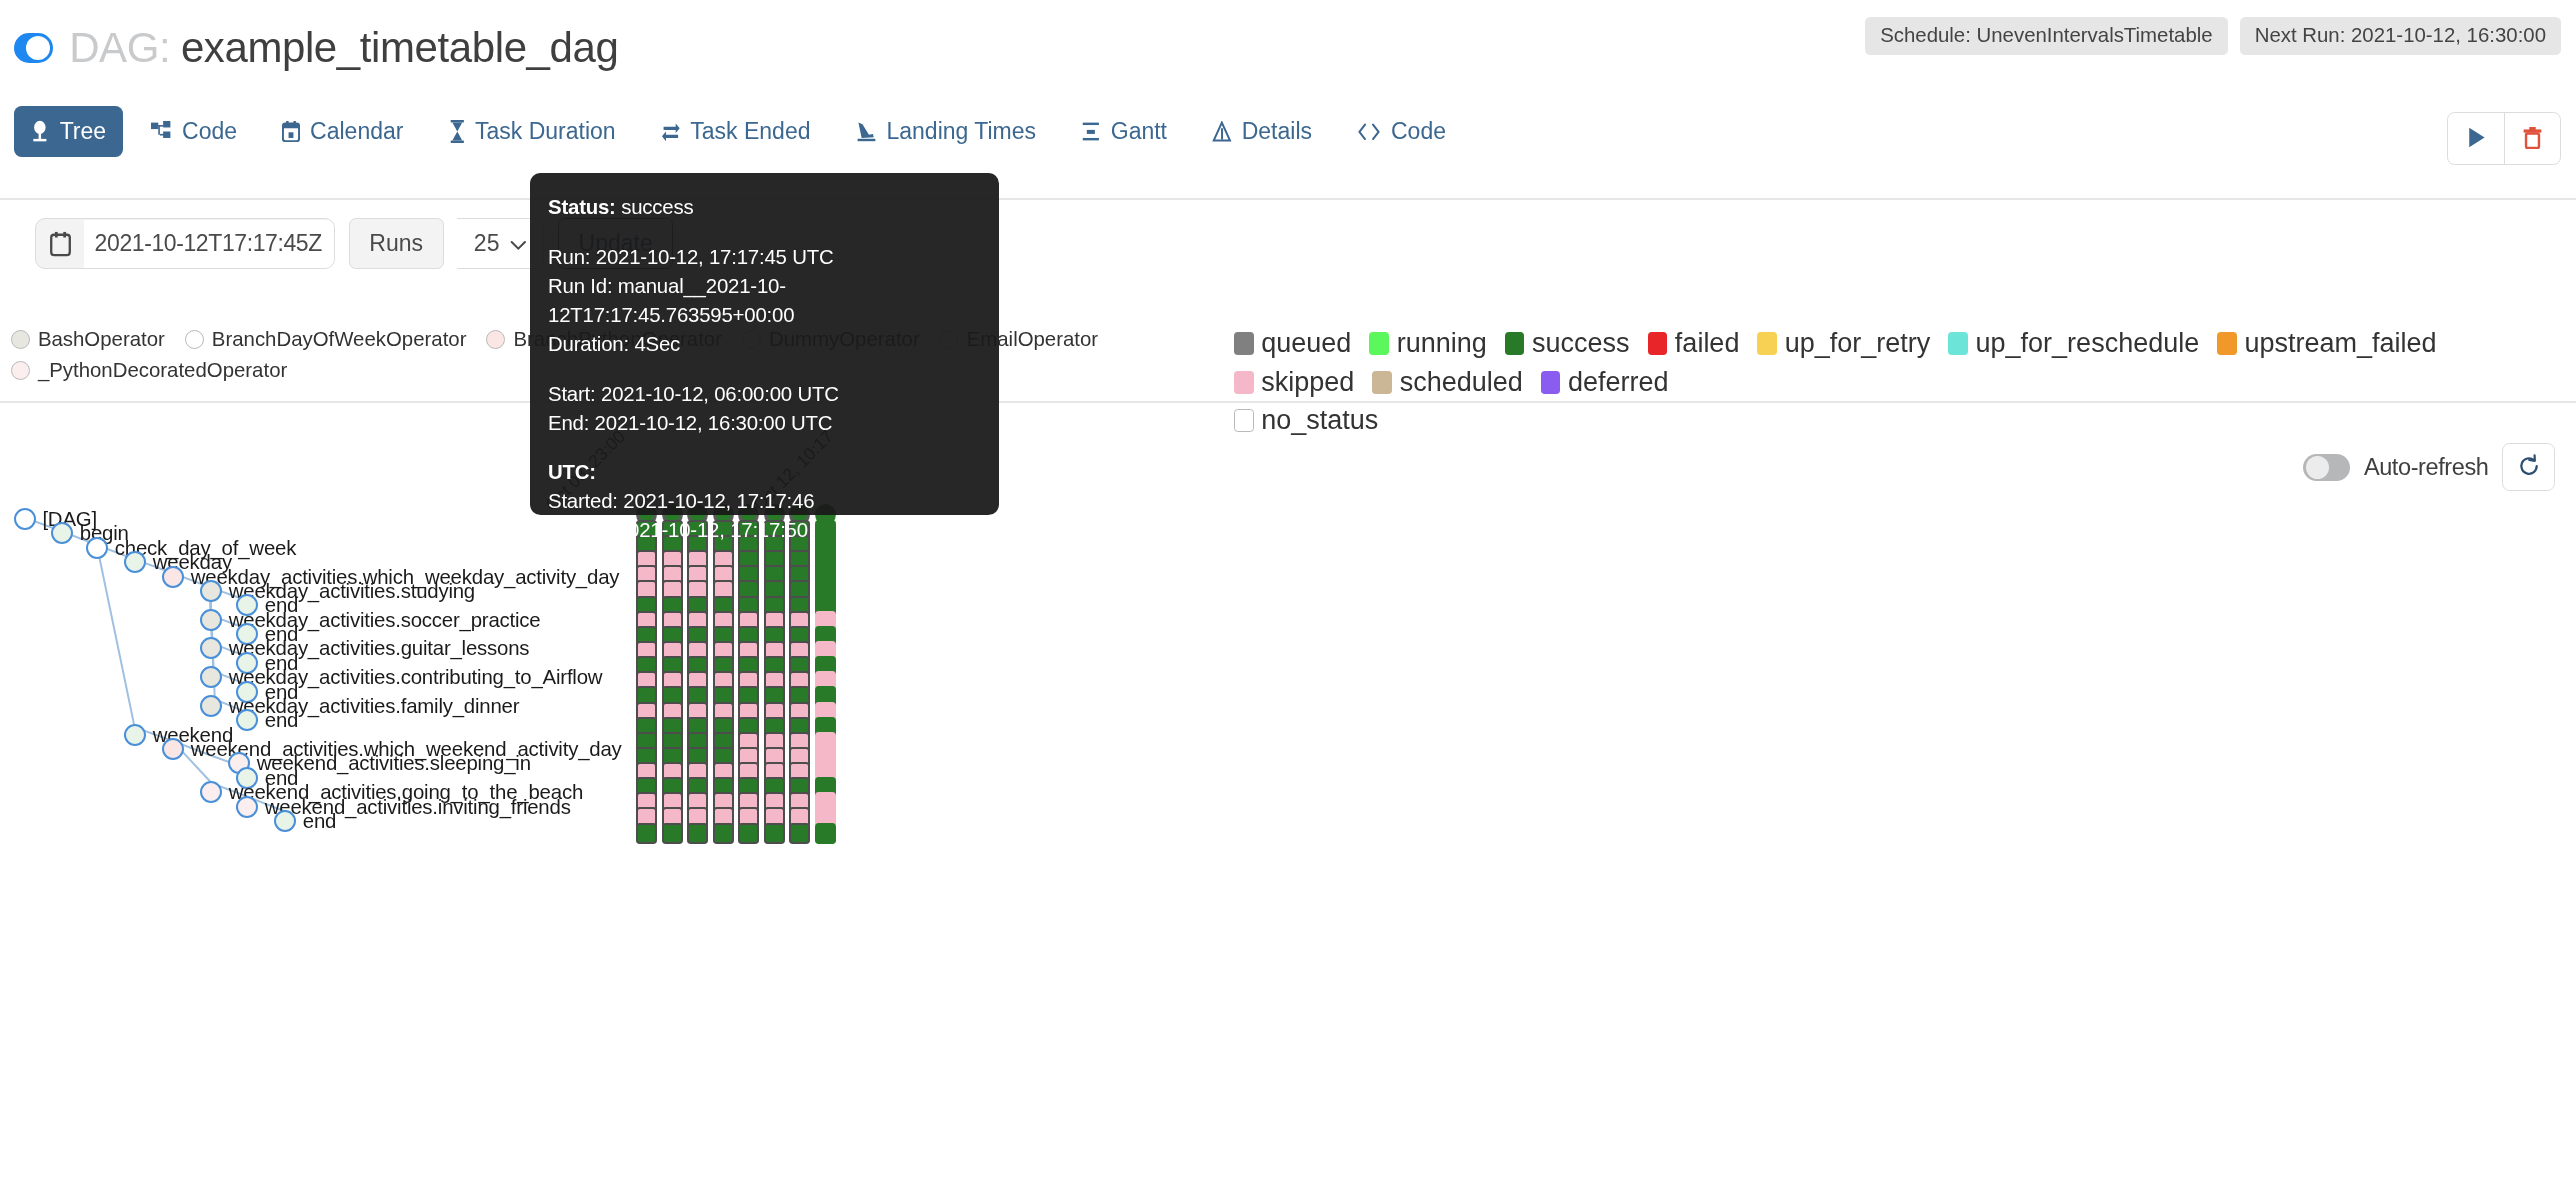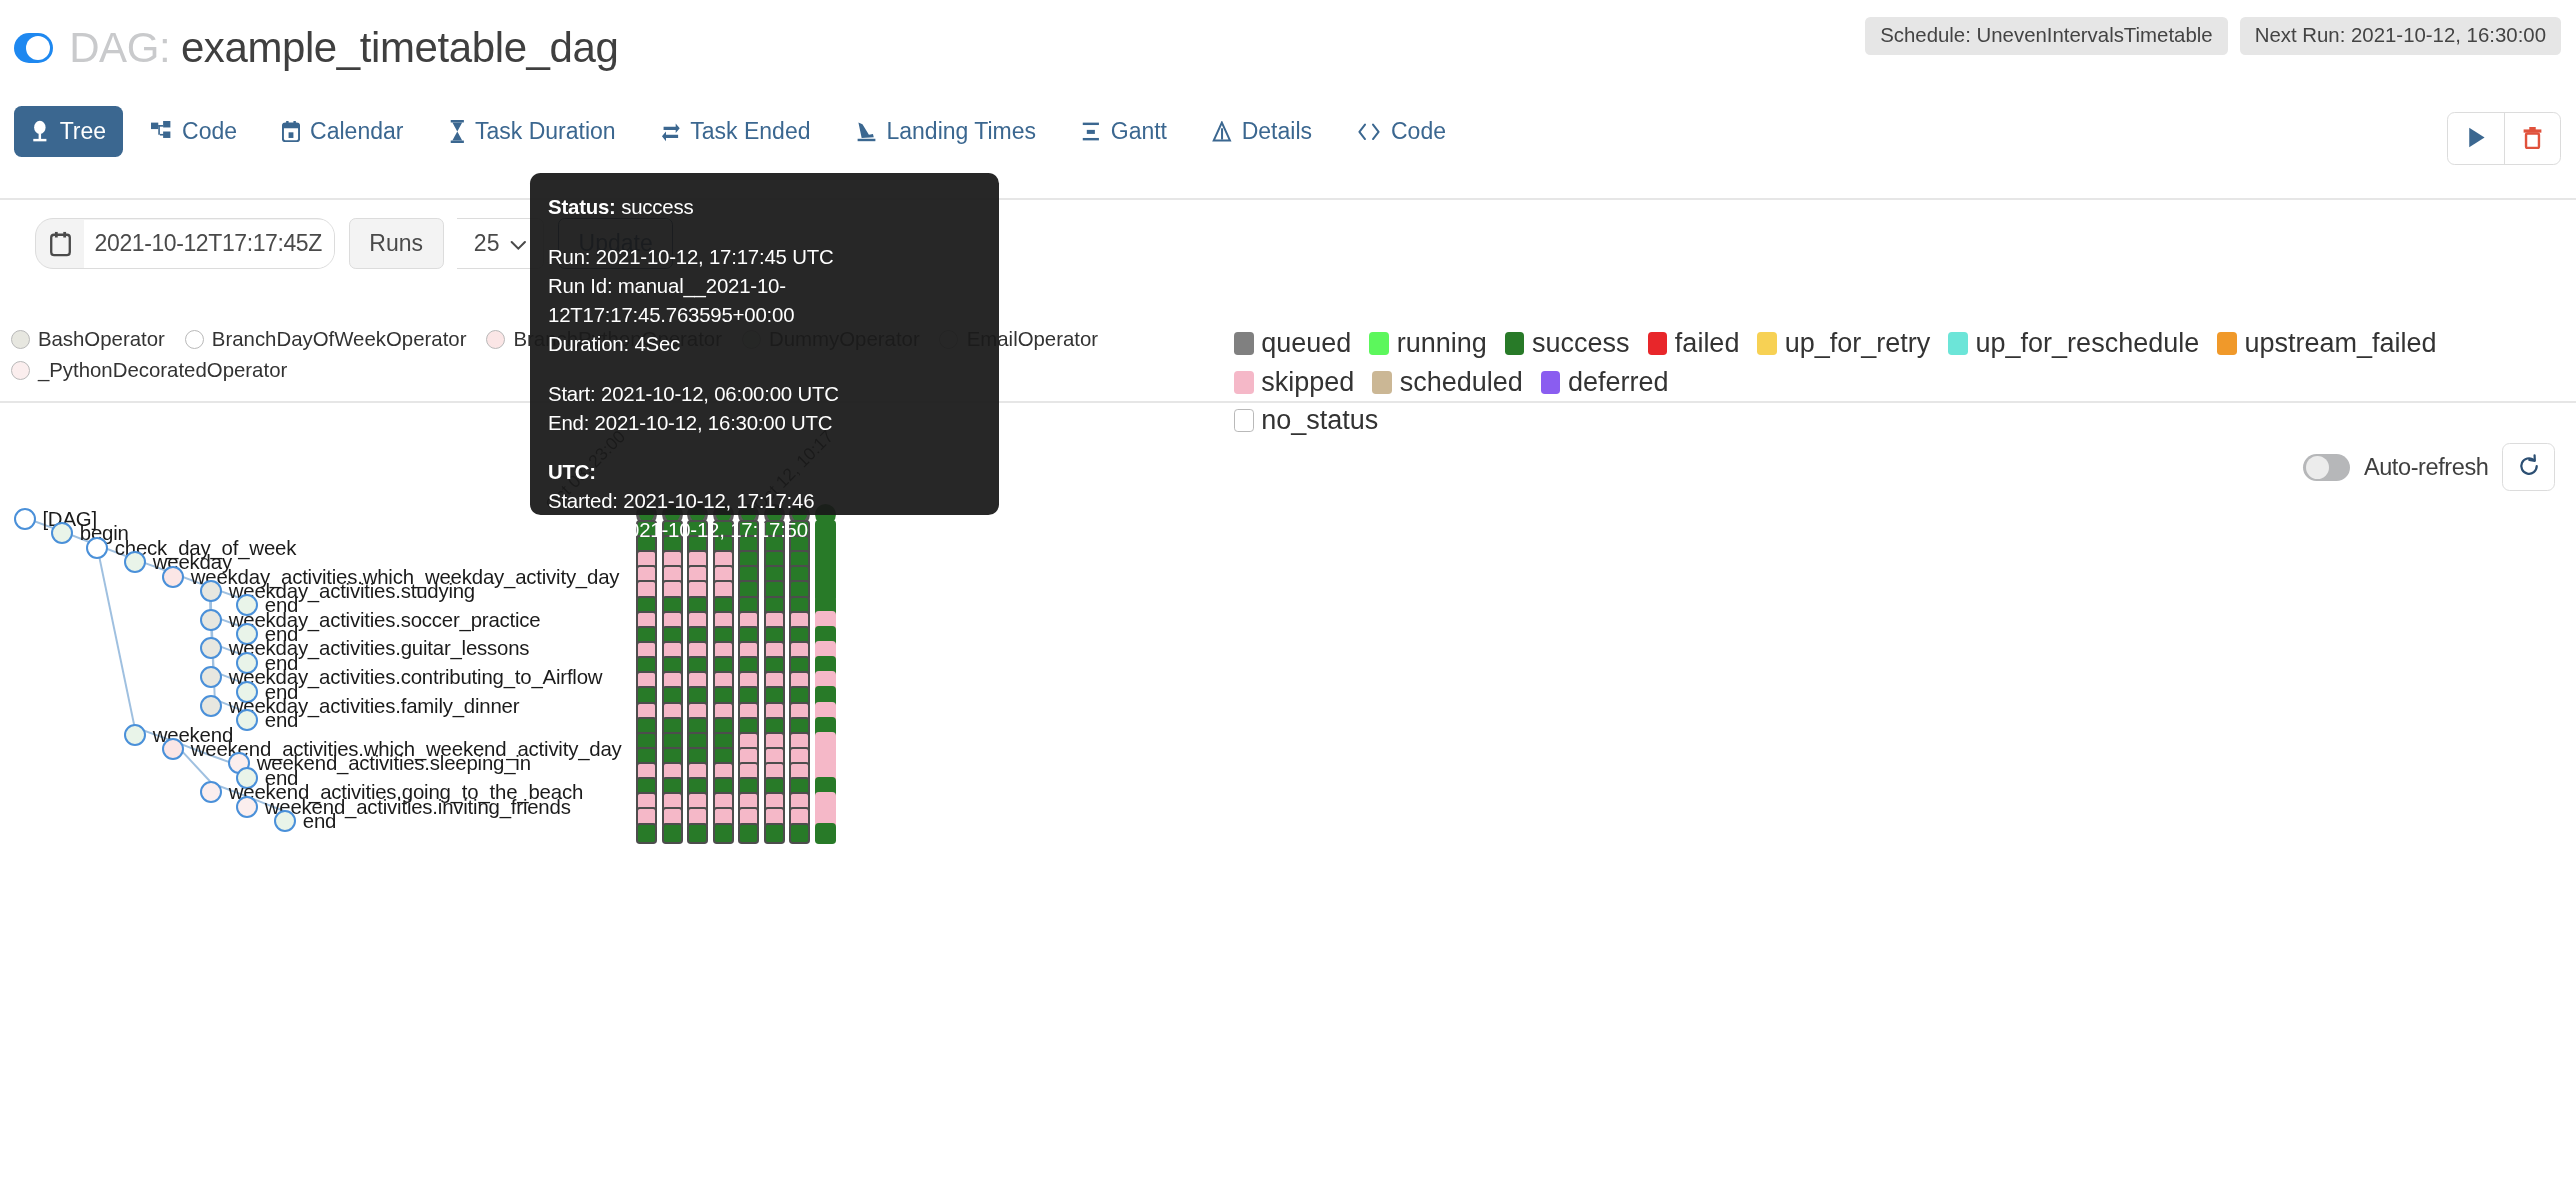--- a/index.html
+++ b/index.html
@@ -63,21 +63,21 @@
     width: 56px; height: 51px; display: flex; align-items: center; justify-content: center;
   }
   .tabbar-actions .act + .act { border-left: 1.5px solid #dcdcdc; }
   .divider {
     position: absolute; top: 198px; left: 0; width: 2576px; height: 1.5px; background: #e6e6e6;
   }
 
   
   .controls { position: absolute; top: 218px; left: 35px; display: flex; align-items: center; gap: 13.6px; }
   .datefield {
-    display: flex; align-items: center; border: 1.5px solid #dcdcdc; border-radius: 18px;
+    display: flex; align-items: center; border: 1.5px solid #dcdcdc; border-radius: 10px;
     background: #f3f3f3; height: 51px; overflow: hidden;
   }
   .datefield .cal-ico { width: 48px; display: flex; align-items: center; justify-content: center; }
   .datefield input {
     border: none; outline: none; background: #fff; height: 48px; width: 250px;
     font-size: 23px; color: #4a4a4a; font-family: "Liberation Sans", sans-serif;
     padding: 0 10.6px; letter-spacing: -0.4px;
   }
   .runs-box {
     border: 1.5px solid #dcdcdc; border-radius: 6.8px; background: #f3f3f3;

